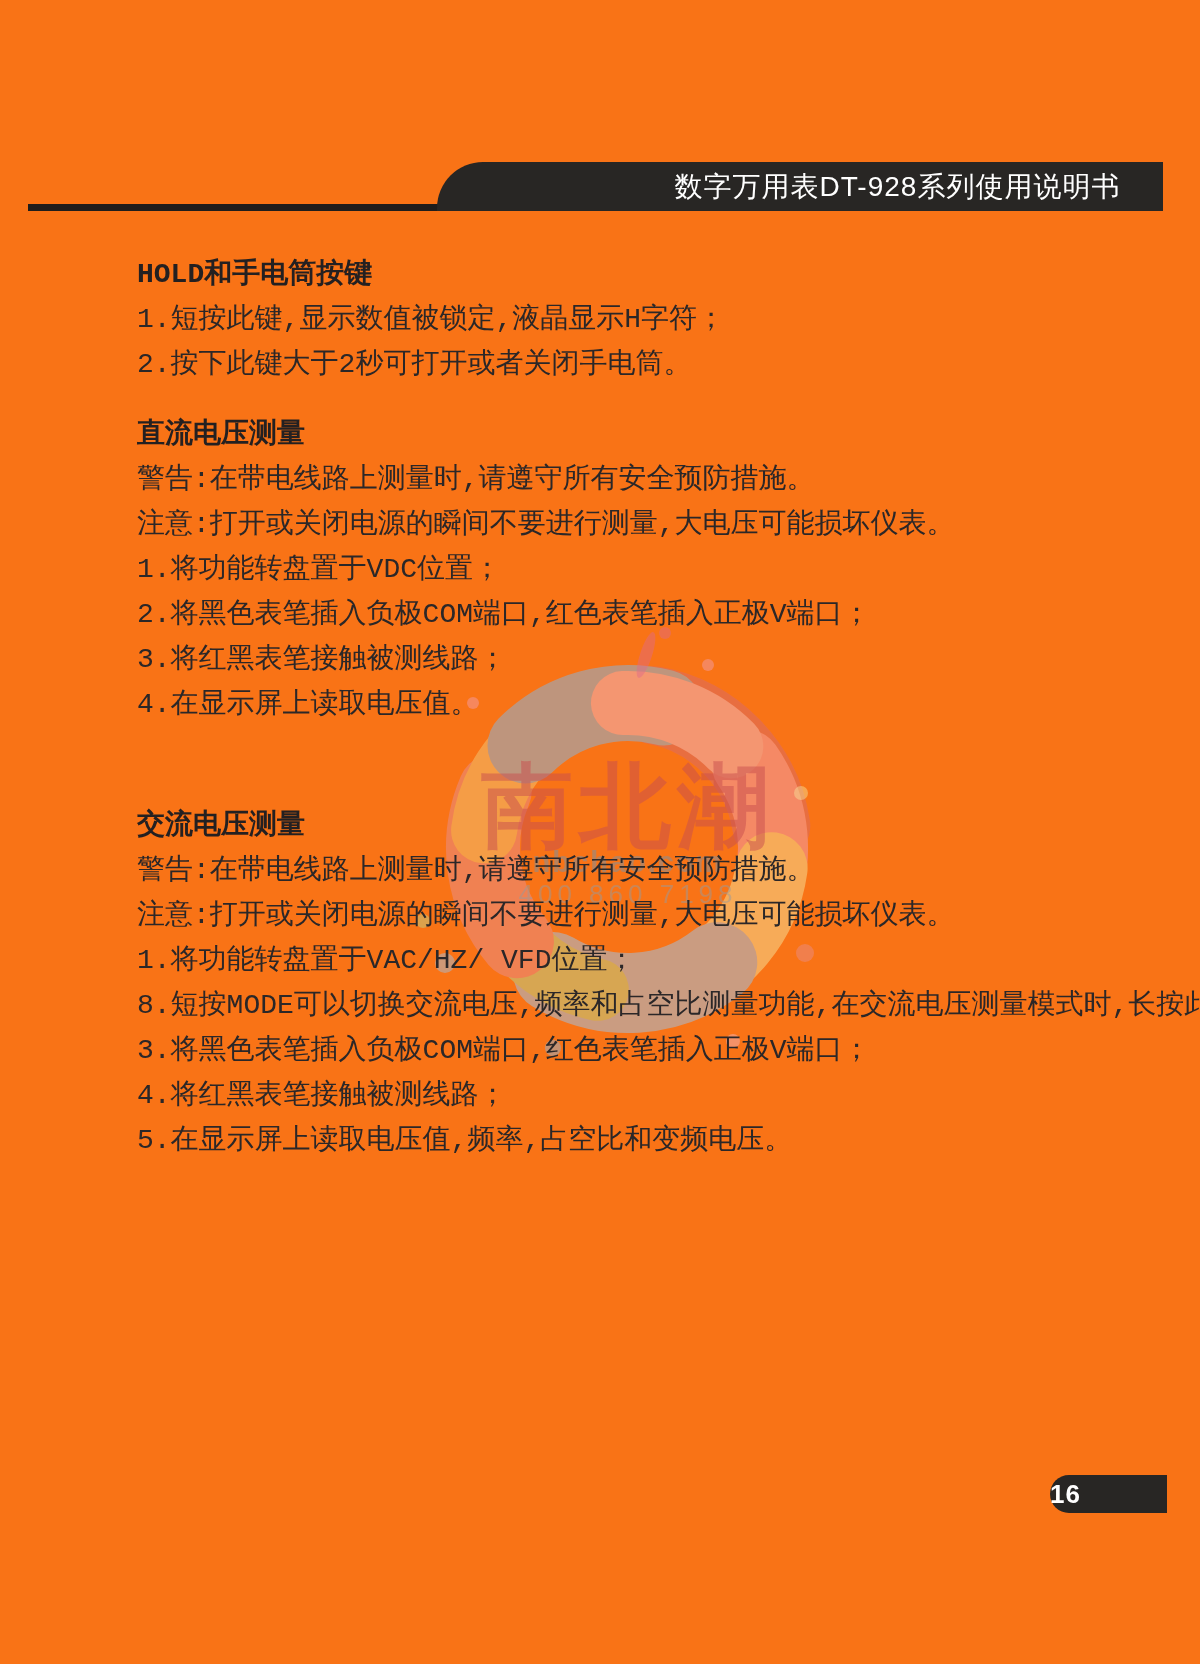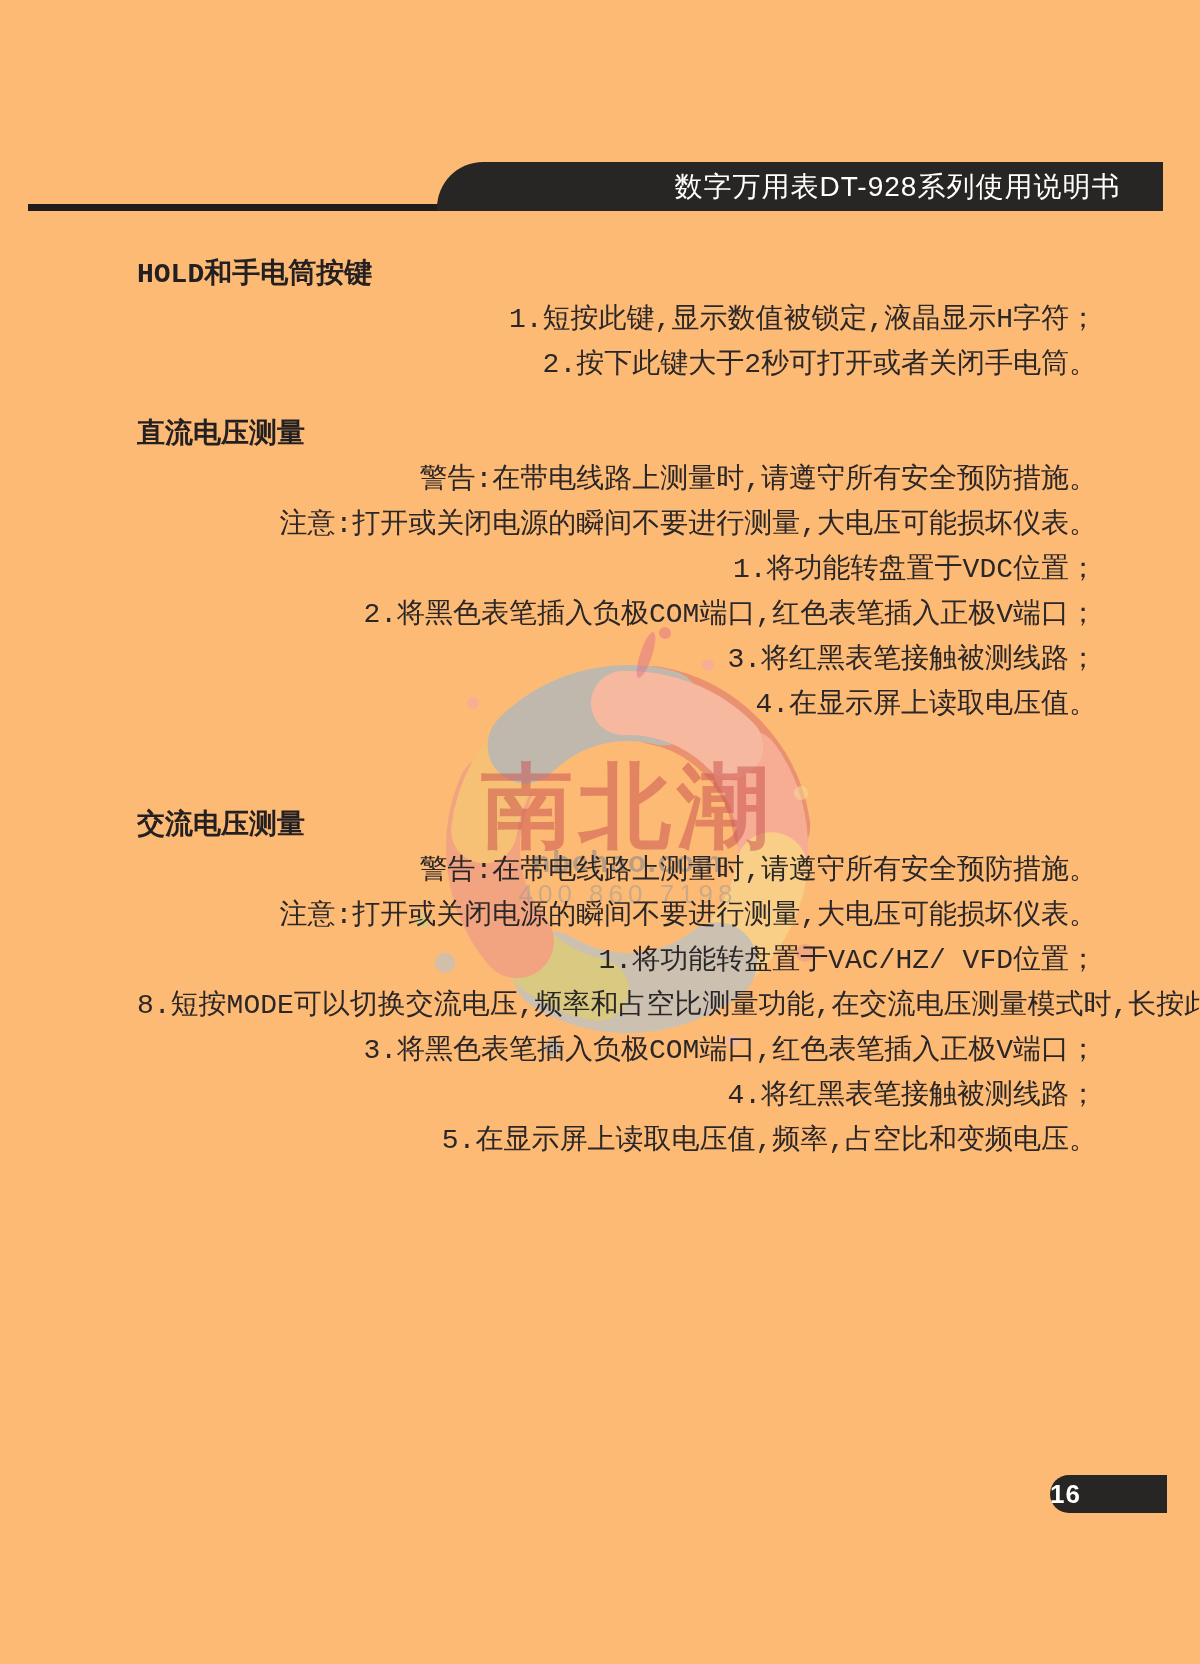--- a/index.html
+++ b/index.html
@@ -1,20 +1,20 @@
 <!DOCTYPE html>
 <html><head>
 <meta charset="utf-8">
 <style>
   html,body{margin:0;padding:0;background:#e8e8e8;}
   .page{
     position:relative;
     width:1200px;height:1664px;
     margin:0 auto;
-    background:#fdba74;
+    background:#f97316;
     overflow:hidden;
     font-family:"Liberation Sans",sans-serif;
   }
   
   .header-rule{
     position:absolute;left:28px;top:204px;
     width:1135px;height:7px;
     background:#1f1d1c;
   }
   .header-bar{
@@ -53,21 +53,20 @@
   .sec-heading{
     margin:0;
     font-size:28px;
     line-height:45px;
     font-weight:700;
     color:#242021;
   }
   .body-line{
     line-height:45px;
     white-space:nowrap;
-    text-align:right;
   }
   
   .page-box{
     position:absolute;left:1050px;top:1475px;
     width:117px;height:38px;
     background:#282624;
     border-radius:22px 0 0 22px;
     display:flex;align-items:center;
   }
   .page-num{

